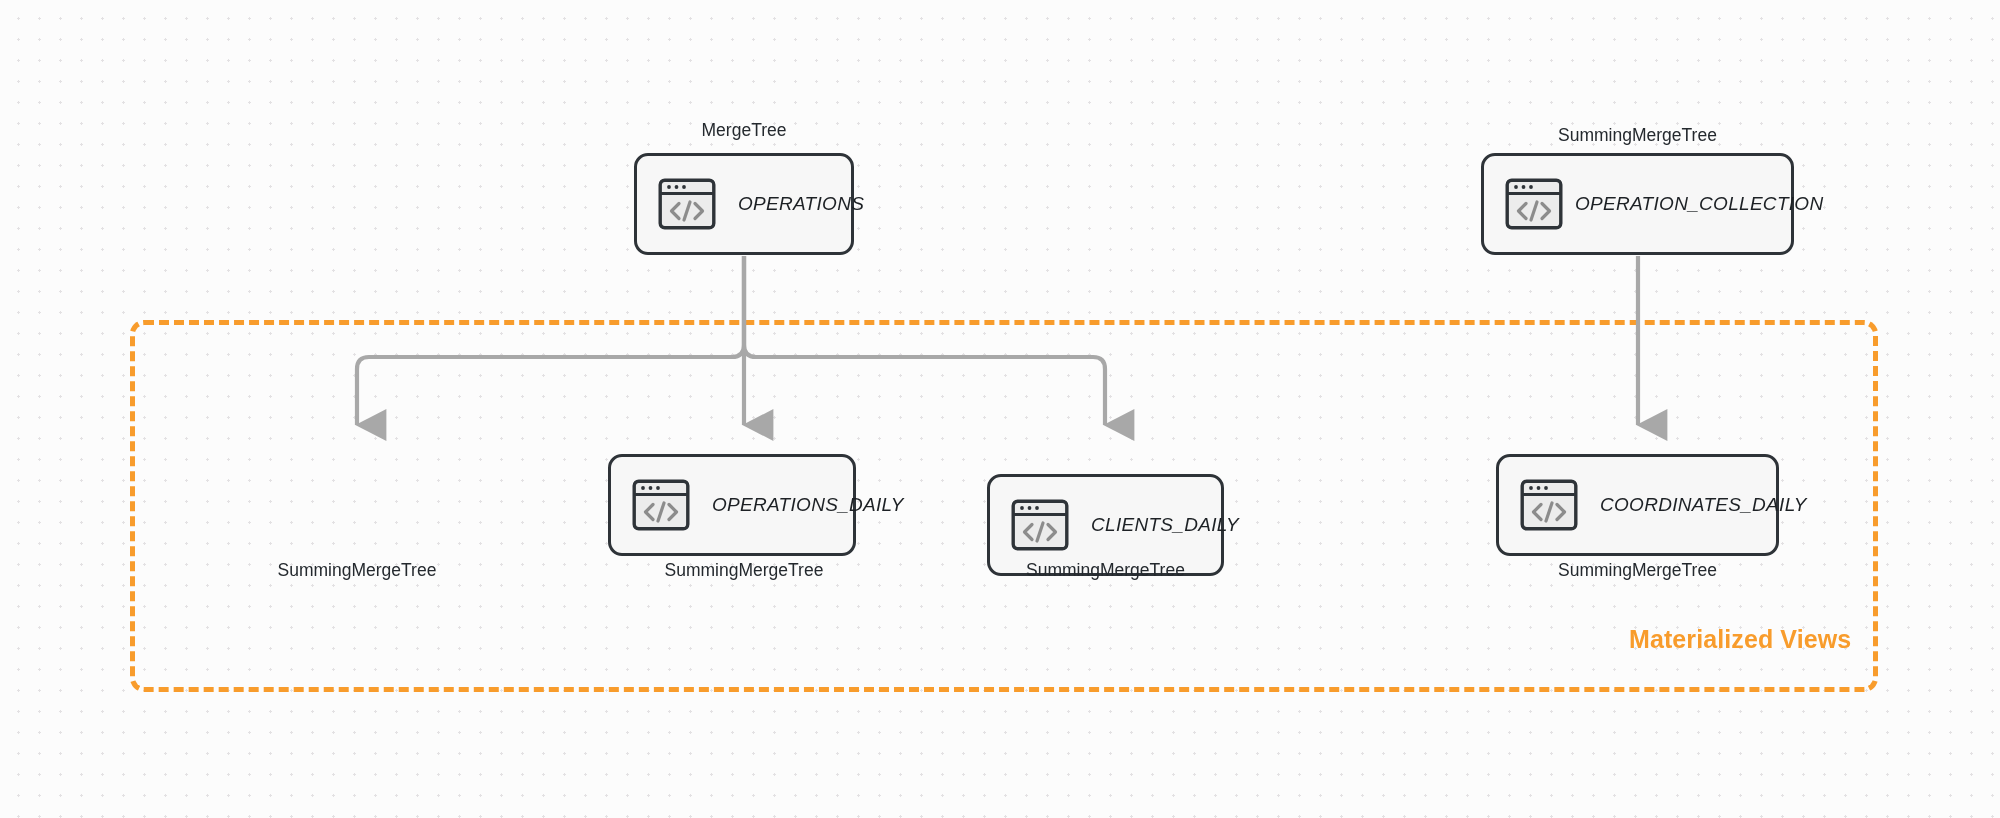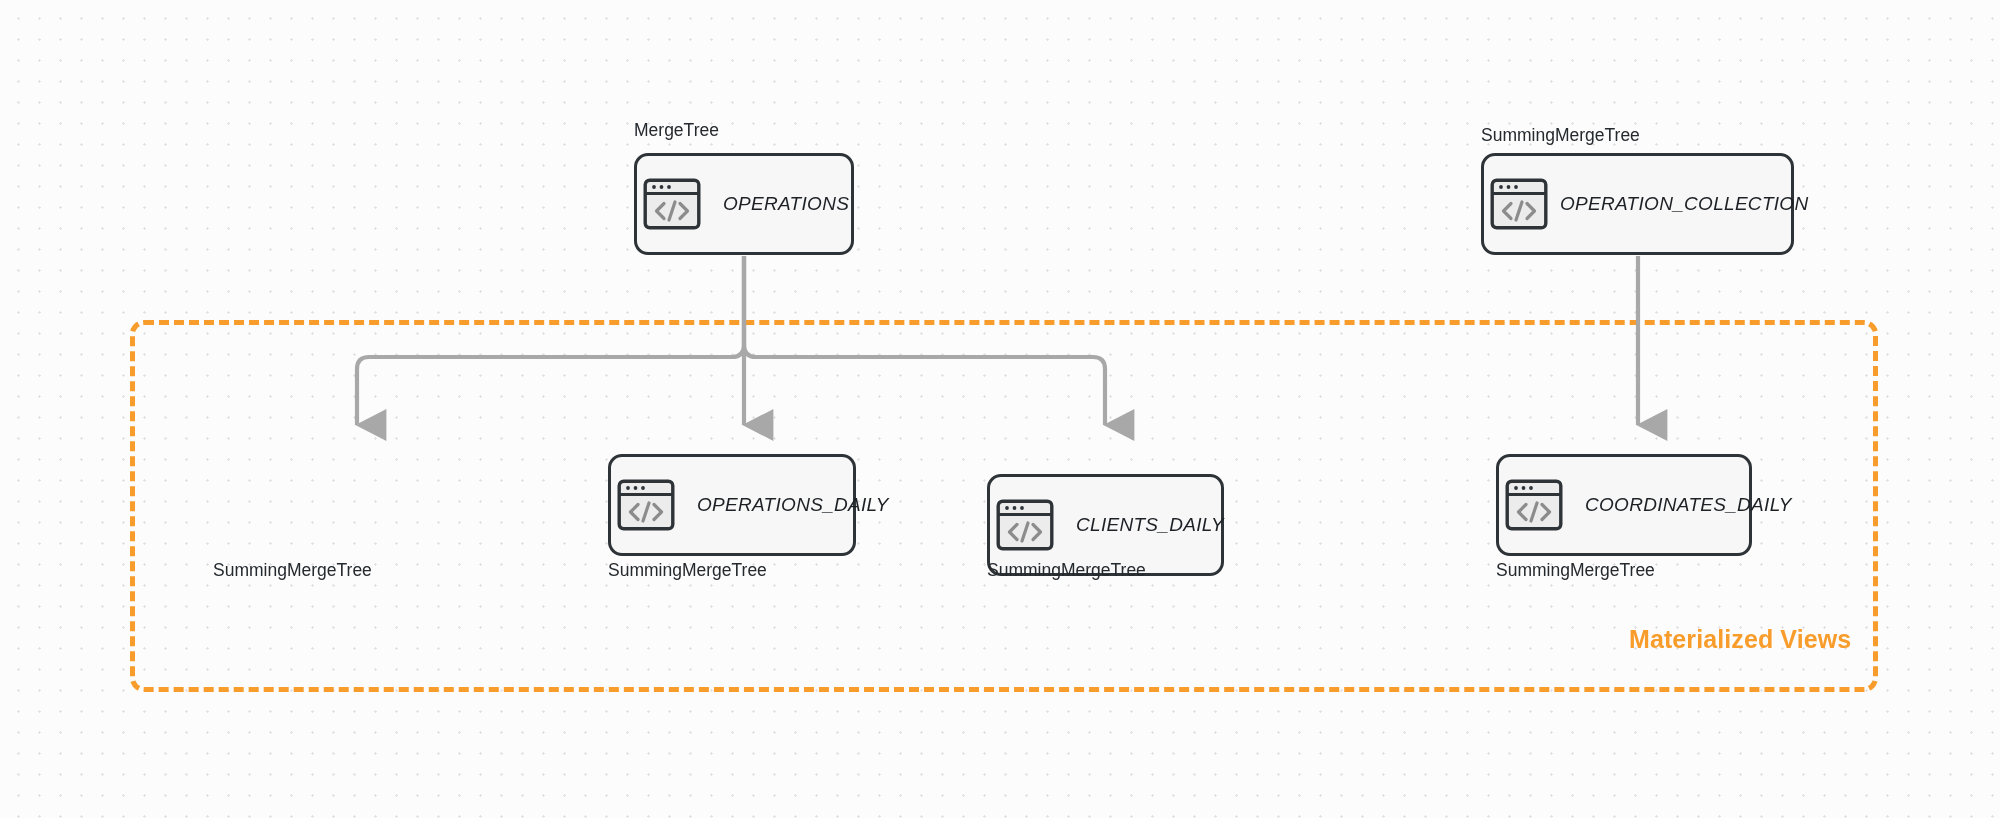--- a/index.html
+++ b/index.html
@@ -46,38 +46,38 @@
 
   
   .node {
     position: absolute;
     box-sizing: border-box;
     background: #f7f7f7;
     border: 3.5px solid #2e3338;
     border-radius: 14px;
     display: flex;
     align-items: center;
-    padding-left: 6px;
+    padding-left: 21px;
     gap: 22px;
   }
   .node-title {
     font-size: 19px;
     font-style: italic;
     color: #1d2125;
     letter-spacing: .3px;
     white-space: nowrap;
   }
 
   
   .type-caption {
     position: absolute;
     font-size: 17.5px;
     color: #24292e;
     white-space: nowrap;
-    text-align: left;
+    text-align: center;
   }
 
   
   .code-icon {
     width: 58px;
     height: 52px;
     flex: none;
     display: block;
   }
 </style>
@@ -160,21 +160,21 @@
       <circle cx="18.5" cy="9" r="1.9" fill="#2e3338"></circle>
       <circle cx="26" cy="9" r="1.9" fill="#2e3338"></circle>
       <path d="M 21 25.5 L 13.5 33 L 21 40.5" fill="none" stroke="#8c8c8c" stroke-width="3.2" stroke-linecap="round" stroke-linejoin="round"></path>
       <path d="M 37 25.5 L 44.5 33 L 37 40.5" fill="none" stroke="#8c8c8c" stroke-width="3.2" stroke-linecap="round" stroke-linejoin="round"></path>
       <line x1="32" y1="24" x2="26" y2="42" stroke="#8c8c8c" stroke-width="3.2" stroke-linecap="round"></line>
     </svg>
     <span class="node-title">CLIENTS_DAILY</span>
   </div>
   <div class="type-caption" style="left:987px; top:560px; width:237px;">SummingMergeTree</div>
 
-  <div class="node" style="left:1496px; top:454px; width:256px; height:102px;">
+  <div class="node" style="left:1496px; top:454px; width:283px; height:102px;">
     <svg class="code-icon" viewBox="0 0 58 52">
       <rect x="2.2" y="2.2" width="53.6" height="47.6" rx="4.5" ry="4.5" fill="#ececec" stroke="#2e3338" stroke-width="3.4"></rect>
       <line x1="2.2" y1="15.5" x2="55.8" y2="15.5" stroke="#2e3338" stroke-width="3"></line>
       <circle cx="11" cy="9" r="1.9" fill="#2e3338"></circle>
       <circle cx="18.5" cy="9" r="1.9" fill="#2e3338"></circle>
       <circle cx="26" cy="9" r="1.9" fill="#2e3338"></circle>
       <path d="M 21 25.5 L 13.5 33 L 21 40.5" fill="none" stroke="#8c8c8c" stroke-width="3.2" stroke-linecap="round" stroke-linejoin="round"></path>
       <path d="M 37 25.5 L 44.5 33 L 37 40.5" fill="none" stroke="#8c8c8c" stroke-width="3.2" stroke-linecap="round" stroke-linejoin="round"></path>
       <line x1="32" y1="24" x2="26" y2="42" stroke="#8c8c8c" stroke-width="3.2" stroke-linecap="round"></line>
     </svg>

